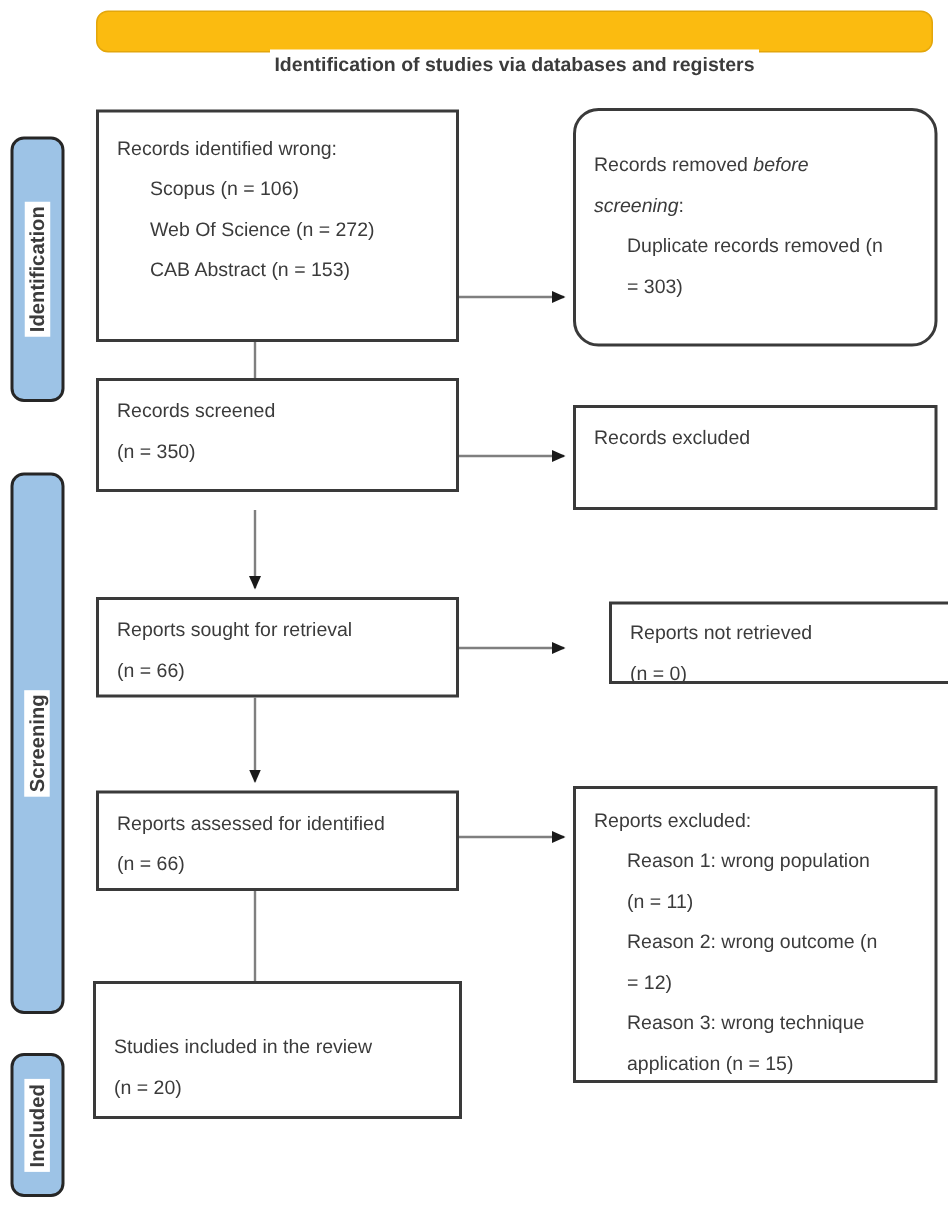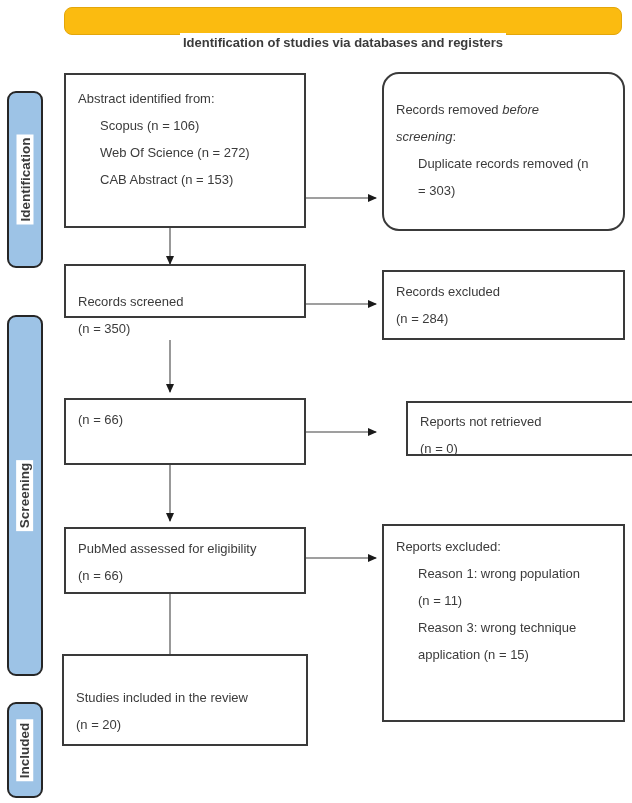--- a/index.html
+++ b/index.html
@@ -39,21 +39,21 @@
     box-sizing:border-box;padding:0 14px 0 12px;
   }
   .box .line{white-space:nowrap;}
   .box .indent{padding-left:22px;}
   .box .wrapblock{white-space:normal;}
   .em{font-style:italic;}
   .arrows{position:absolute;left:0;top:0;width:632px;height:803px;pointer-events:none;}
   
   #box-records-identified{left:64px;top:73px;width:242px;height:155px;padding-top:10px;}
   #box-records-removed{left:382px;top:72px;width:243px;height:159px;padding-top:22px;padding-right:24px;border-radius:17px;}
-  #box-records-screened{left:64px;top:264px;width:242px;height:54px;padding-top:22px;}
+  #box-records-screened{left:64px;top:252px;width:242px;height:76px;padding-top:6px;}
   #box-records-excluded{left:382px;top:270px;width:243px;height:70px;padding-top:6px;}
   #box-reports-sought{left:64px;top:398px;width:242px;height:67px;padding-top:6px;}
   #box-reports-not-retrieved{left:382px;top:401px;width:243px;height:55px;padding-top:5px;margin-left:24px;}
   #box-reports-assessed{left:64px;top:527px;width:242px;height:67px;padding-top:6px;}
   #box-reports-excluded{left:382px;top:524px;width:243px;height:198px;padding-top:7px;padding-right:30px;}
   #box-studies-included{left:62px;top:654px;width:246px;height:92px;padding-top:28px;}
   #label-identification{top:91px;height:177px;}
   #label-screening{top:315px;height:361px;}
   #label-included{top:702px;height:96px;}
 </style>
@@ -86,58 +86,59 @@
     <line x1="306" y1="198" x2="376" y2="198" stroke="#7F7F7F" stroke-width="1.6" marker-end="url(#ah)"></line>
     <line x1="170" y1="340" x2="170" y2="392" stroke="#7F7F7F" stroke-width="1.6" marker-end="url(#ah)"></line>
     <line x1="306" y1="304" x2="376" y2="304" stroke="#7F7F7F" stroke-width="1.6" marker-end="url(#ah)"></line>
     <line x1="170" y1="465" x2="170" y2="521" stroke="#7F7F7F" stroke-width="1.6" marker-end="url(#ah)"></line>
     <line x1="306" y1="432" x2="376" y2="432" stroke="#7F7F7F" stroke-width="1.6" marker-end="url(#ah)"></line>
     <line x1="170" y1="594" x2="170" y2="688" stroke="#7F7F7F" stroke-width="1.6" marker-end="url(#ah)"></line>
     <line x1="306" y1="558" x2="376" y2="558" stroke="#7F7F7F" stroke-width="1.6" marker-end="url(#ah)"></line>
   </svg>
 
   <div class="box" id="box-records-identified">
-    <div class="line">Abstract identified from:</div>
+    <div class="line">Records identified wrong:</div>
     <div class="line indent">Scopus (n = 106)</div>
     <div class="line indent">Web Of Science (n = 272)</div>
     <div class="line indent">CAB Abstract (n = 153)</div>
   </div>
 
   <div class="box" id="box-records-removed">
     <div class="wrapblock"><span>Records removed </span><span class="em">before screening</span><span>:</span></div>
     <div class="wrapblock indent">Duplicate records removed (n = 303)</div>
   </div>
 
   <div class="box" id="box-records-screened">
     <div class="line">Records screened</div>
     <div class="line">(n = 350)</div>
   </div>
 
   <div class="box" id="box-records-excluded">
     <div class="line">Records excluded</div>
-    <div class="line">(n = 284)</div>
   </div>
 
   <div class="box" id="box-reports-sought">
+    <div class="line">Reports sought for retrieval</div>
     <div class="line">(n = 66)</div>
   </div>
 
   <div class="box" id="box-reports-not-retrieved">
     <div class="line">Reports not retrieved</div>
     <div class="line">(n = 0)</div>
   </div>
 
   <div class="box" id="box-reports-assessed">
-    <div class="line">PubMed assessed for eligibility</div>
+    <div class="line">Reports assessed for identified</div>
     <div class="line">(n = 66)</div>
   </div>
 
   <div class="box" id="box-reports-excluded">
     <div class="line">Reports excluded:</div>
     <div class="wrapblock indent">Reason 1: wrong population (n = 11)</div>
+    <div class="wrapblock indent">Reason 2: wrong outcome (n = 12)</div>
     <div class="wrapblock indent">Reason 3: wrong technique application (n = 15)</div>
   </div>
 
   <div class="box" id="box-studies-included">
     <div class="line">Studies included in the review</div>
     <div class="line">(n = 20)</div>
   </div>
 
 </div>
 

